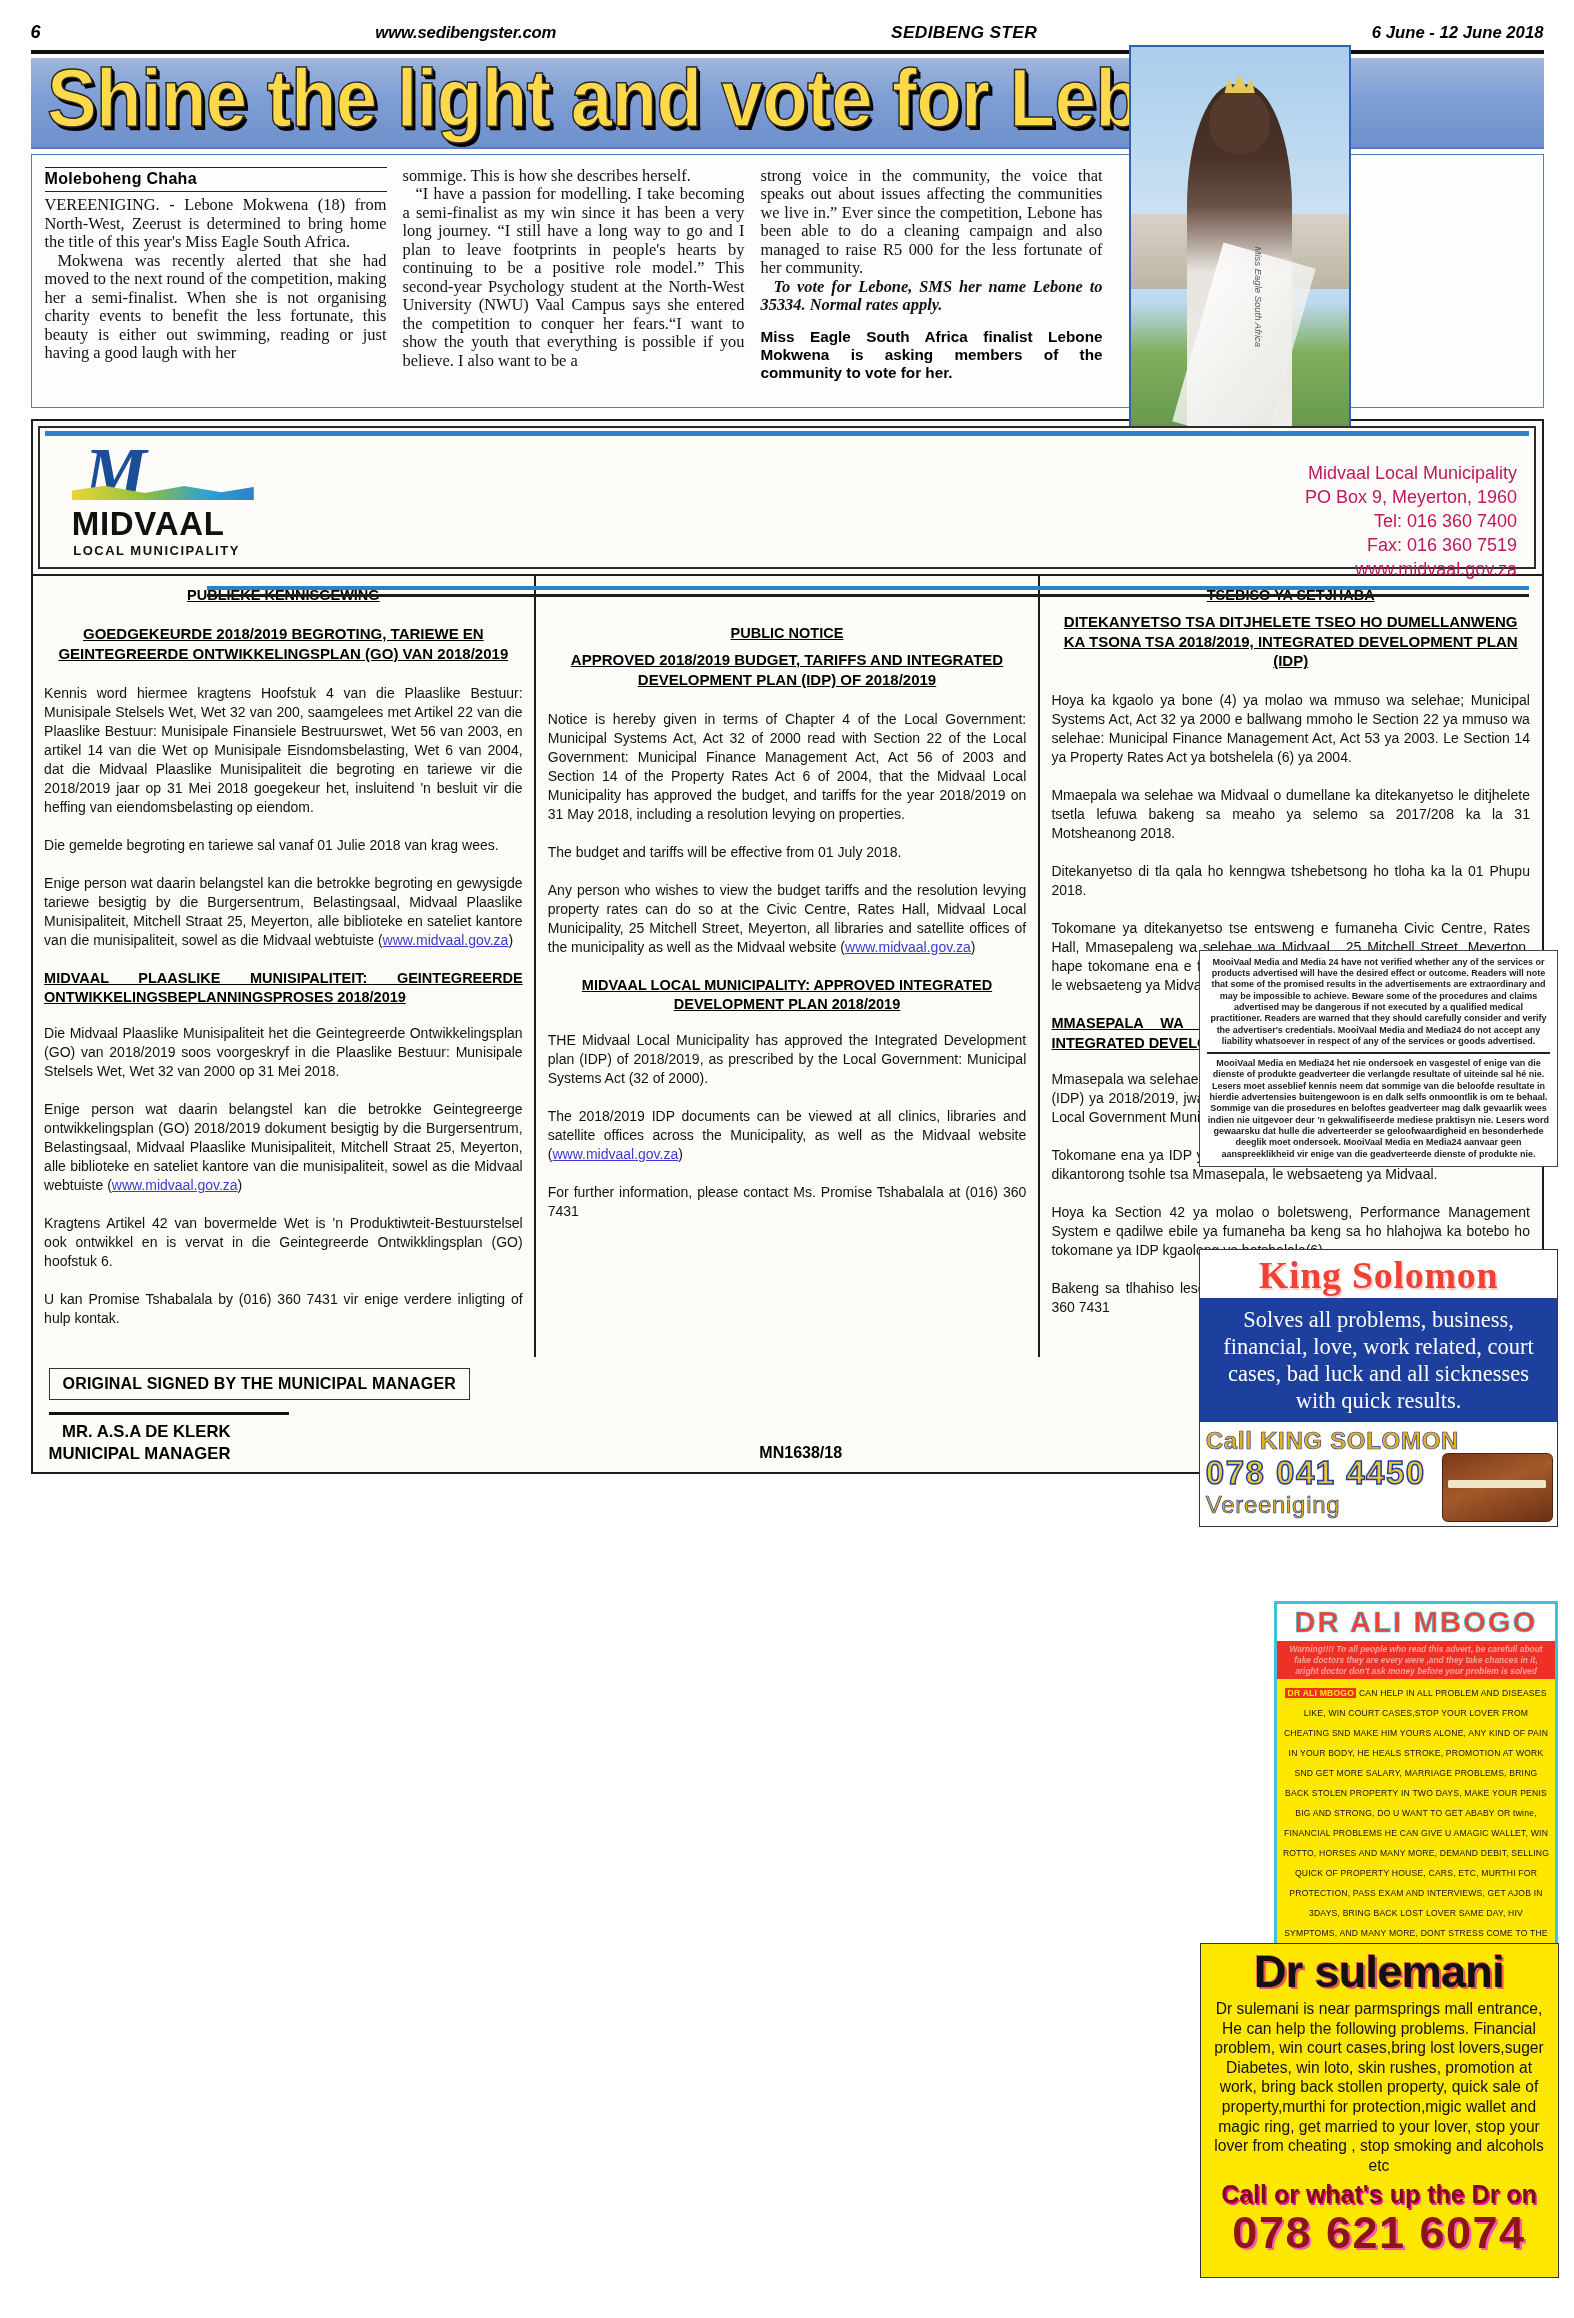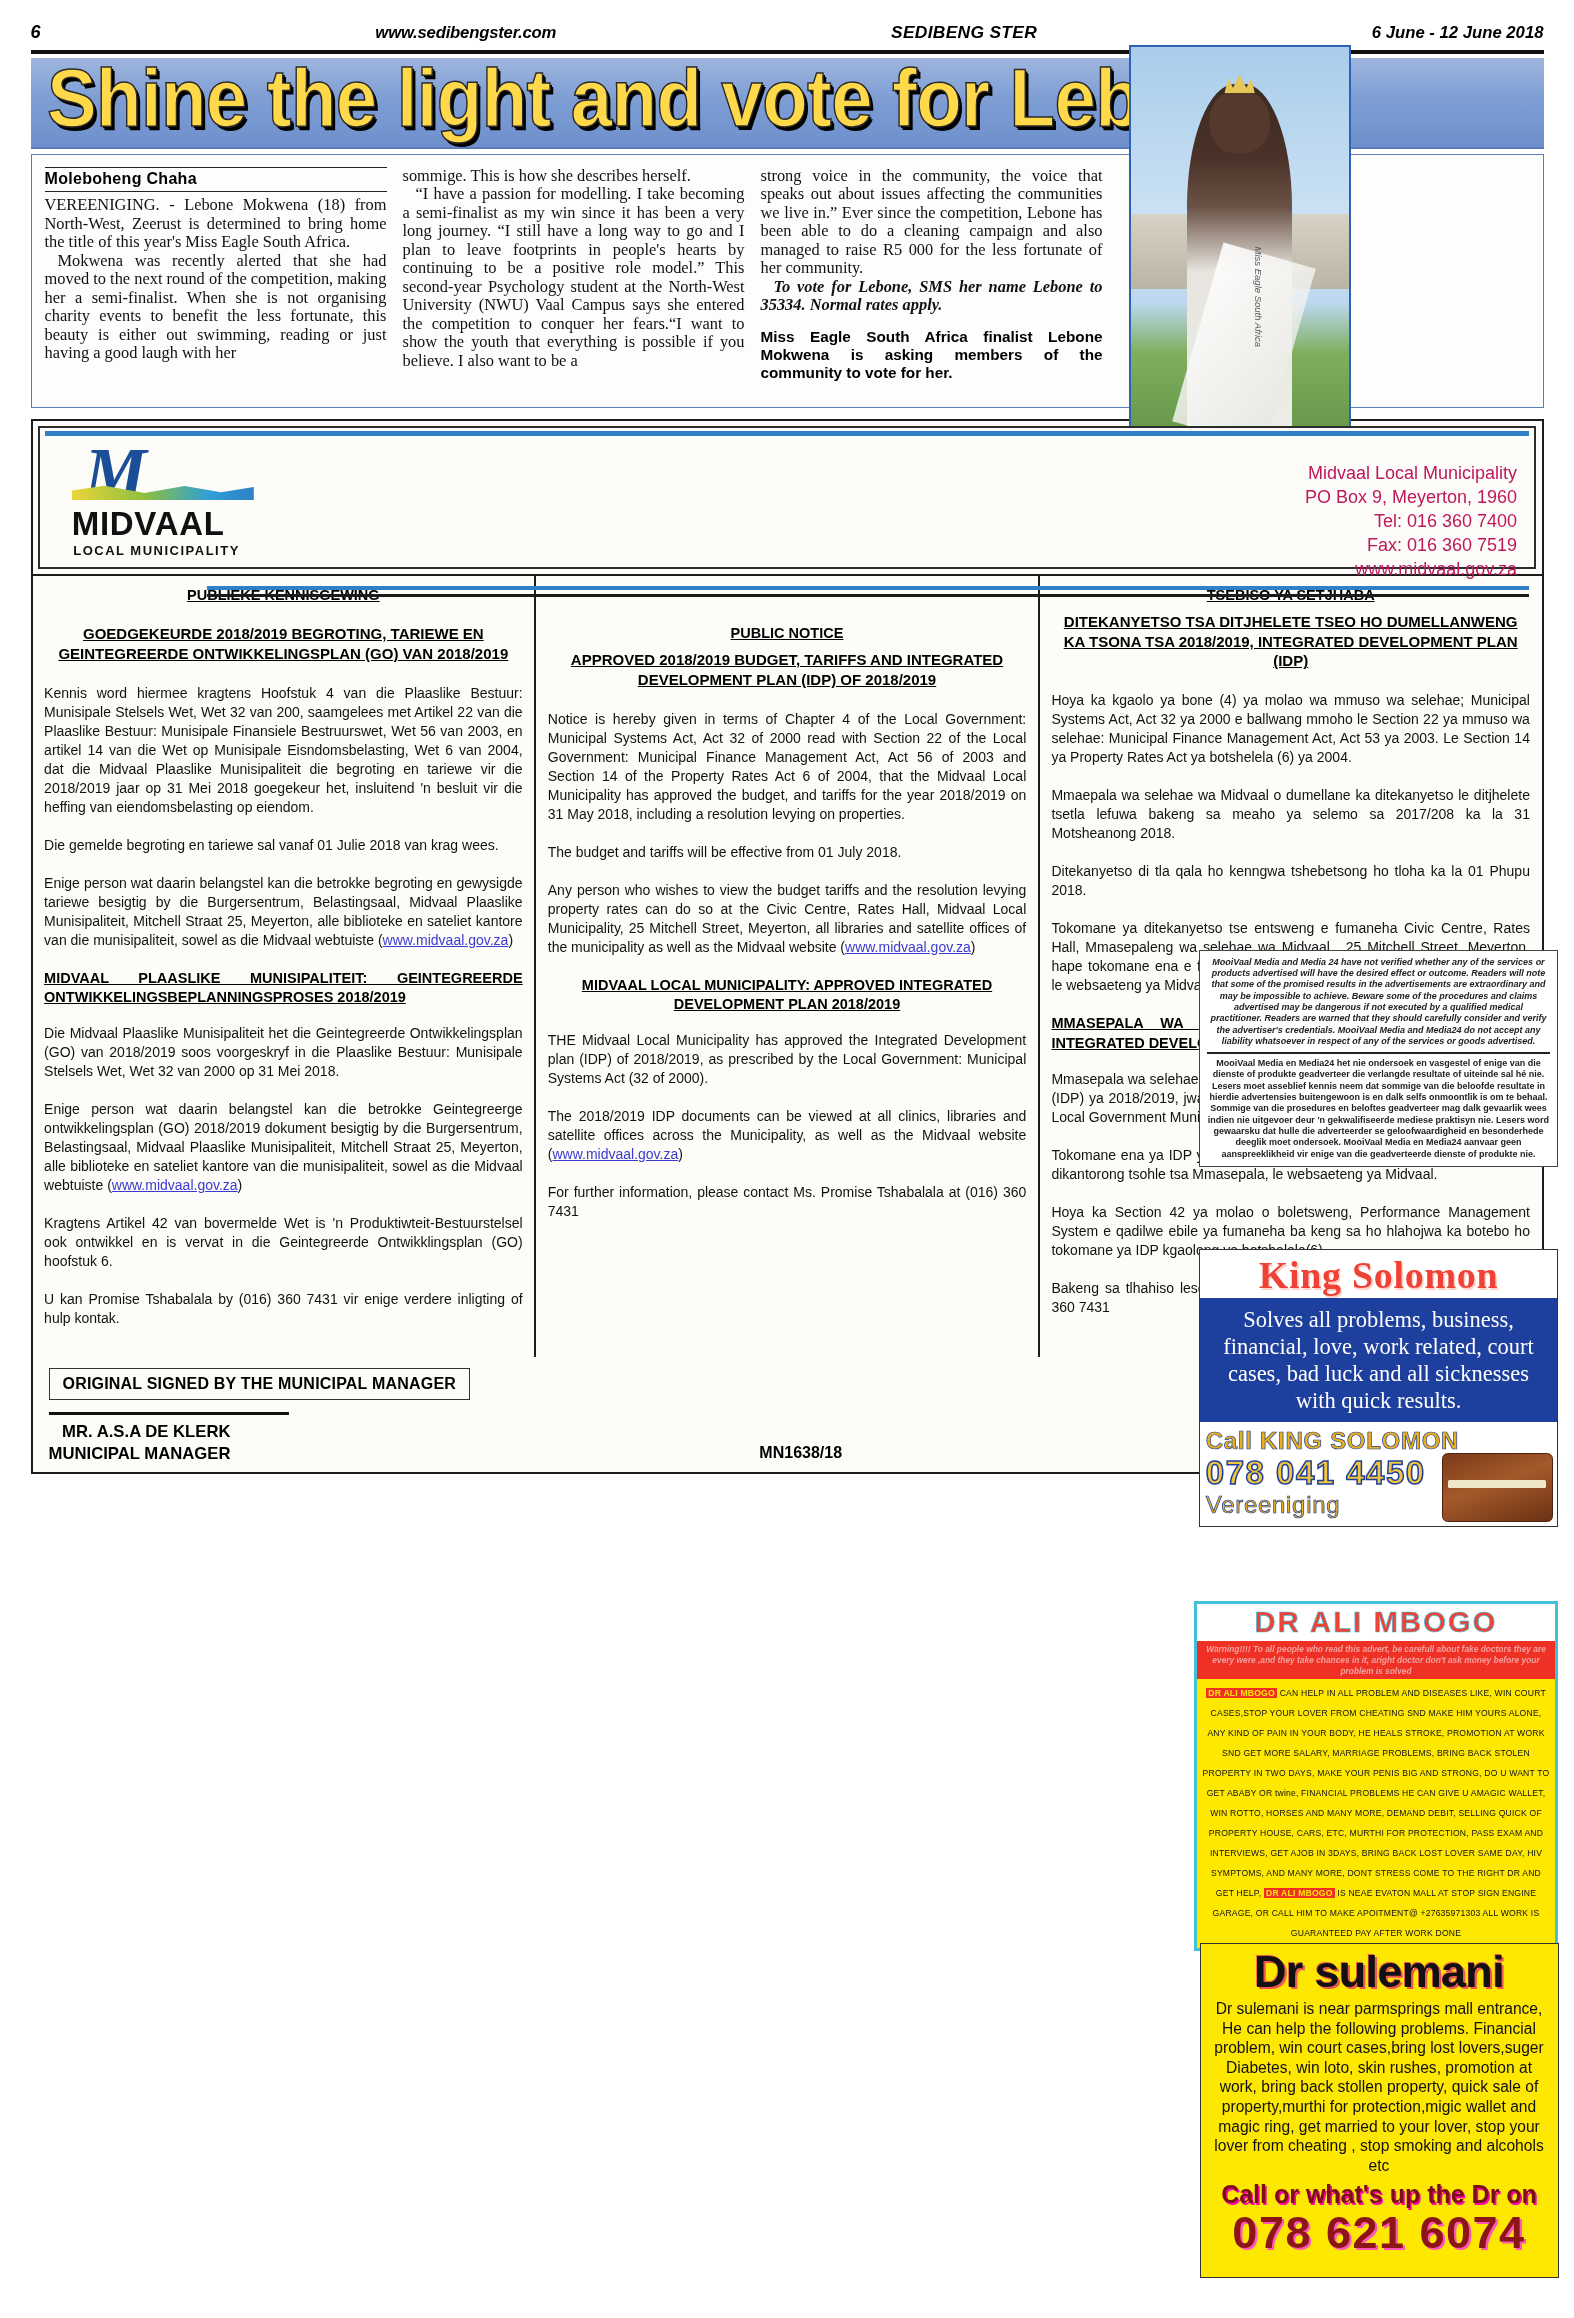--- a/index.html
+++ b/index.html
@@ -177,21 +177,21 @@
   .sig-right{font-weight:bold;font-size:16.7px;}
 
   
   .rail{
     position:absolute;right:14.5px;top:0;width:364px;
   }
   .disclaimer{
     position:absolute;top:950px;right:1.5px;width:359px;
     border:1.5px solid #444;background:#fff;padding:5.8px 7.3px;box-sizing:border-box;
   }
-  .disc-en{font-size:9px;line-height:11.3px;text-align:center;font-weight:bold;color:#222;font-style:italic;}
+  .disc-en{font-size:9px;line-height:11.3px;text-align:center;font-weight:bold;color:#222;}
   .disc-rule{height:2.2px;background:#222;margin:4.4px 0;}
   .disc-af{font-size:9px;line-height:11.3px;text-align:center;font-weight:bold;color:#222;}
 
   .ad-king{
     position:absolute;top:1249px;right:1.5px;width:359px;border:1.5px solid #333;background:#fff;
     box-sizing:border-box;overflow:hidden;
   }
   .ad-king-title{
     text-align:center;font-weight:bold;font-size:38px;color:#ef4136;
     letter-spacing:0.7px;padding:2.9px 0 1.5px 0;font-family:"Liberation Serif", serif;
@@ -210,21 +210,21 @@
   .wallet{
     position:absolute;right:4.4px;bottom:4.4px;width:109px;height:67px;
     background:linear-gradient(160deg,#7b3a17 0%,#a5592b 45%,#6b3113 100%);
     border-radius:5.8px;border:1.5px solid #4d2310;
   }
   .wallet:after{
     content:"";position:absolute;left:5.8px;right:5.8px;top:40%;height:7.3px;background:#f0e6c8;border-radius:1.5px;
   }
 
   .ad-ali{
-    position:absolute;top:1601px;right:1.5px;width:364px;
+    position:absolute;top:1601px;right:1.5px;width:284px;
     border:3.6px solid #3fc2d8;background:#fff;box-sizing:border-box;
   }
   .ali-title{
     text-align:center;font-weight:bold;font-size:29px;color:#ef4136;
     -webkit-text-stroke:0.7px #3fc2d8;letter-spacing:2.2px;padding:2.2px 0 1.5px 0;
   }
   .ali-warn{
     background:#ee3124;color:#f5a0a0;font-style:italic;font-weight:bold;
     font-size:8.4px;line-height:11px;text-align:center;padding:2.9px 5.8px;
   }

